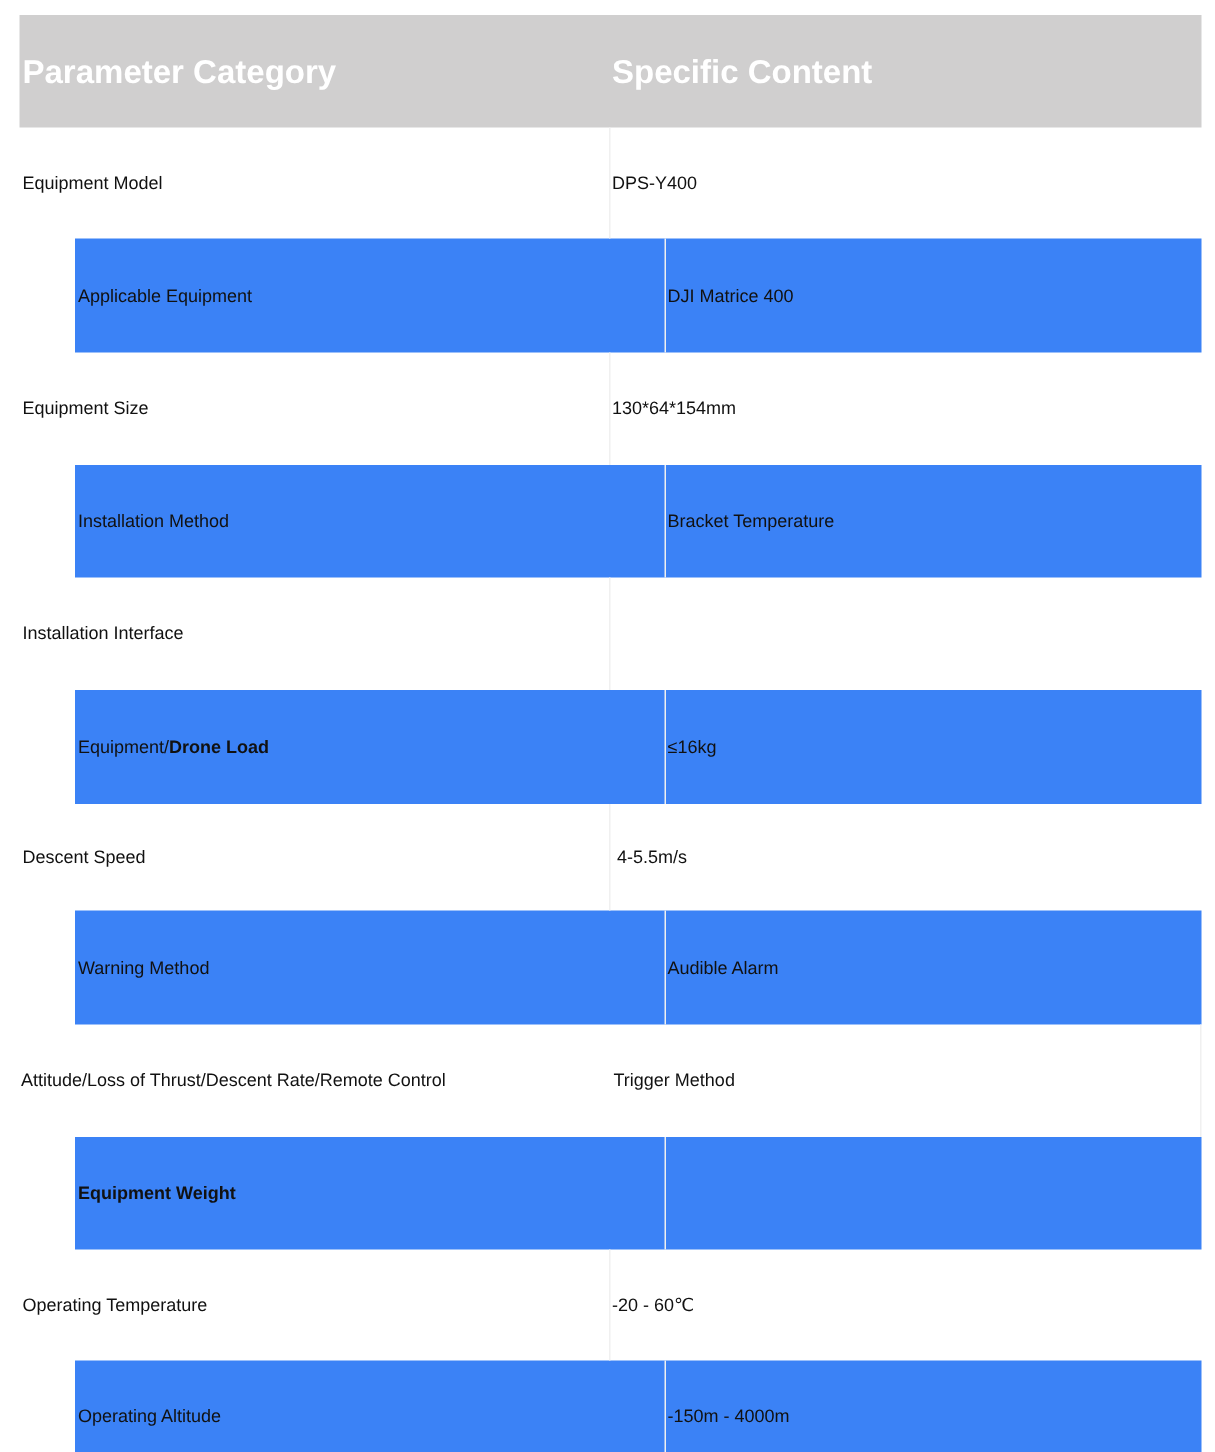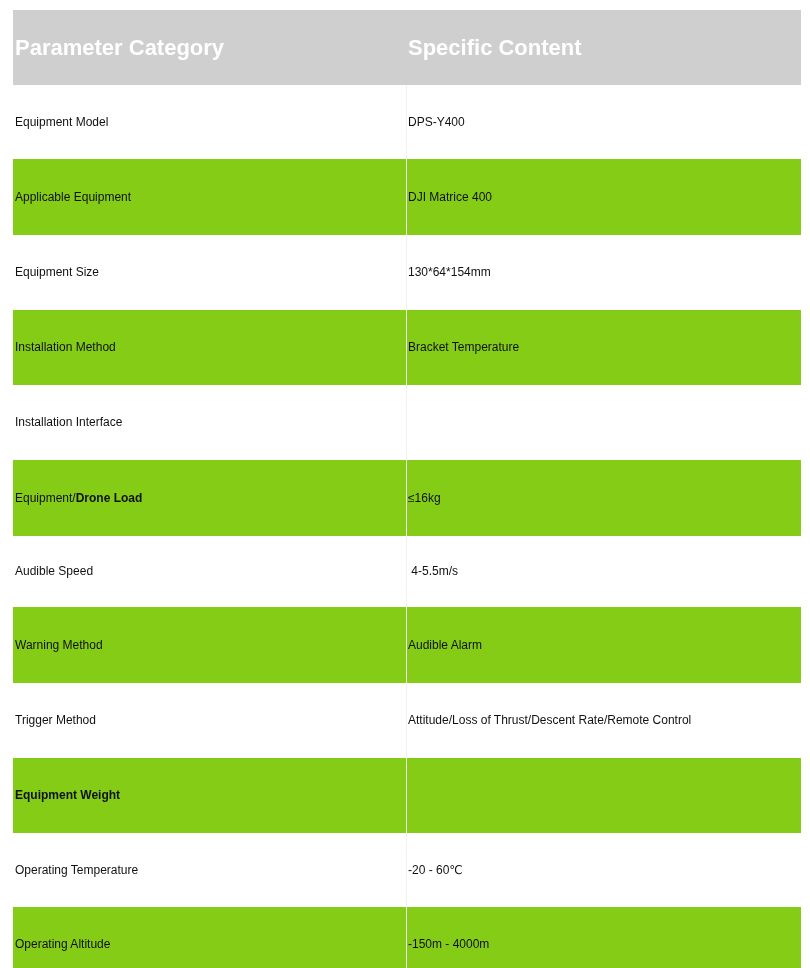--- a/index.html
+++ b/index.html
@@ -6,21 +6,21 @@
   body { width:810px; height:968px; overflow:hidden; position:relative;
          font-family:"Liberation Sans", "DejaVu Sans", sans-serif; color:#111; }
   .table { position:absolute; left:13px; top:10px; width:788px; }
   .row { display:flex; align-items:center; box-sizing:border-box; }
   .hdr { height:75px; background:#d0cfcf; }
   .hdr .cell { color:#ffffff; font-weight:bold; font-size:22px; }
   .cell { box-sizing:border-box; font-size:12px; line-height:23px; height:100%; display:flex; align-items:center; }
   .c1 { width:394px; padding-left:2px; border-right:1px solid #f0f0f0; }
   .c2 { flex:1; padding-left:1px; }
   .hdr .c1 { border-right:none; }
-  .row.alt { background:#84cc16; }
+  .row.alt { background:#3b82f6;margin-left:37px; }
   .b { font-weight:bold;text-align:right; }
 </style>
 </head>
 <body>
 
 <div class="table">
   <div class="row hdr">
     <div class="cell c1">Parameter Category</div>
     <div class="cell c2">Specific Content</div>
   </div>
@@ -45,30 +45,30 @@
     <div class="cell c1">Installation Interface</div>
   </div>
   <div class="row alt" style="height:76px">
     <div class="cell c1">
       <span>Equipment/</span>
         <span class="b">Drone Load</span>
     </div>
     <div class="cell c2">≤16kg</div>
   </div>
   <div class="row" style="height:71px">
-    <div class="cell c1">Audible Speed</div>
+    <div class="cell c1">Descent Speed</div>
     <div class="cell c2" style="white-space:pre"> 4-5.5m/s</div>
   </div>
   <div class="row alt" style="height:76px">
     <div class="cell c1">Warning Method</div>
     <div class="cell c2">Audible Alarm</div>
   </div>
   <div class="row" style="height:75px">
+    <div class="cell c2">Attitude/Loss of Thrust/Descent Rate/Remote Control</div>
     <div class="cell c1">Trigger Method</div>
-    <div class="cell c2">Attitude/Loss of Thrust/Descent Rate/Remote Control</div>
   </div>
   <div class="row alt" style="height:75px">
     <div class="cell c1 b">Equipment Weight</div>
   </div>
   <div class="row" style="height:74px">
     <div class="cell c1">Operating Temperature</div>
     <div class="cell c2">-20 - 60℃</div>
   </div>
   <div class="row alt" style="height:75px">
     <div class="cell c1">Operating Altitude</div>

